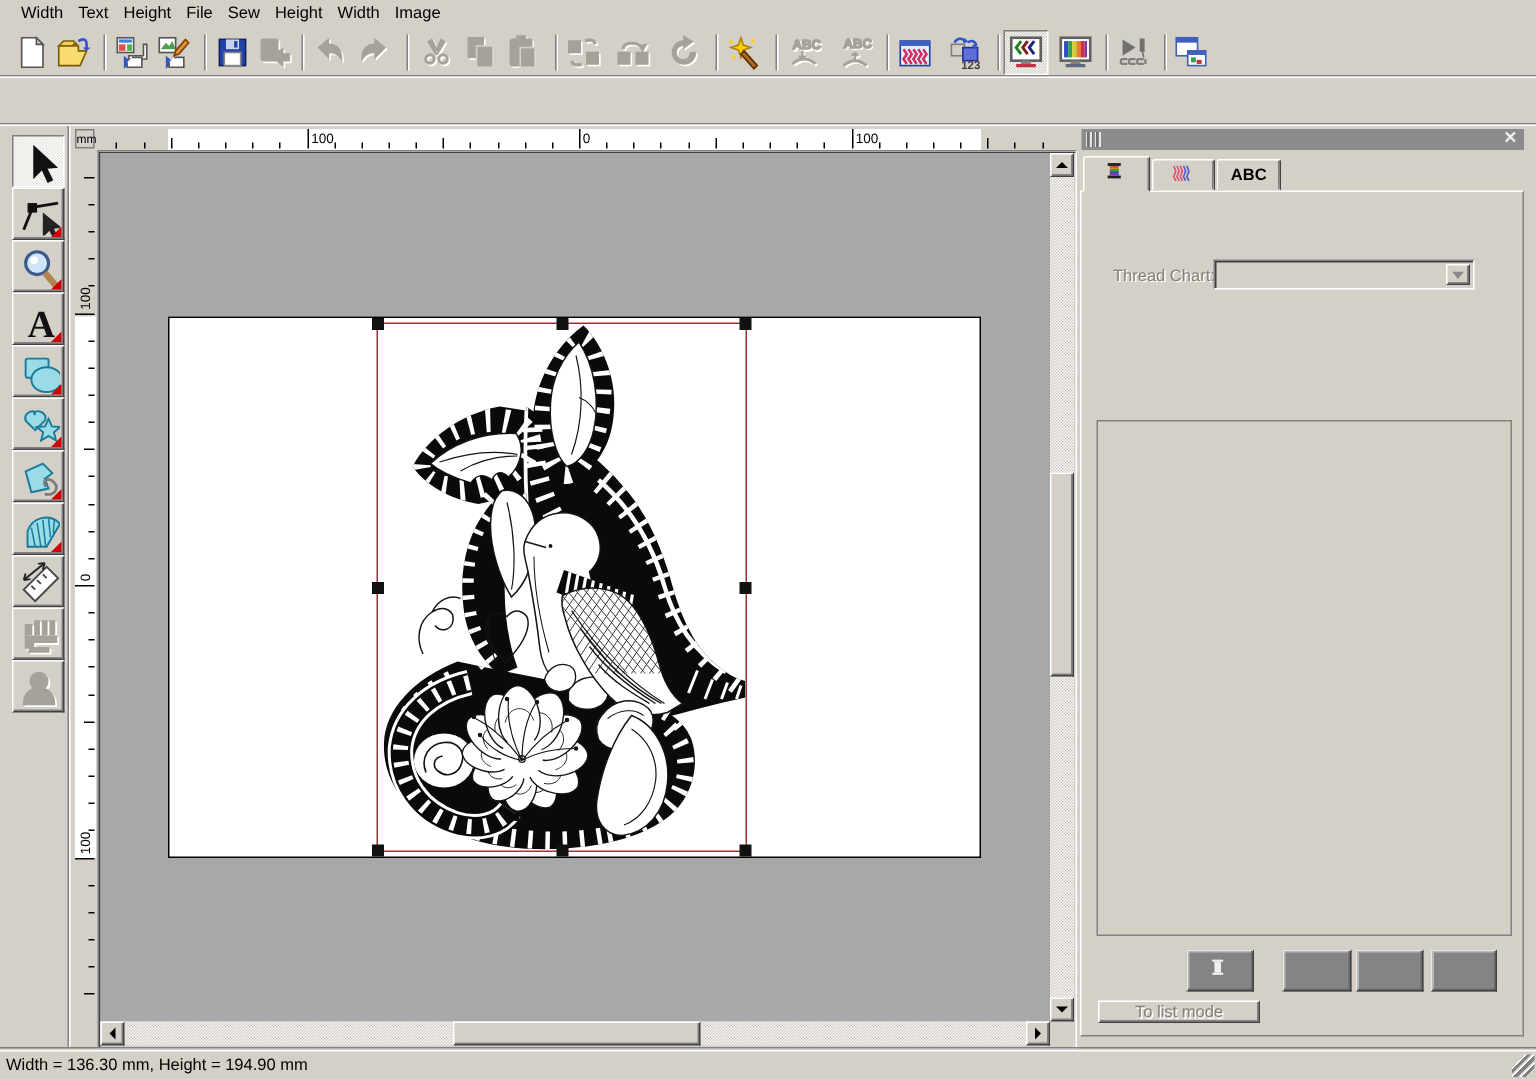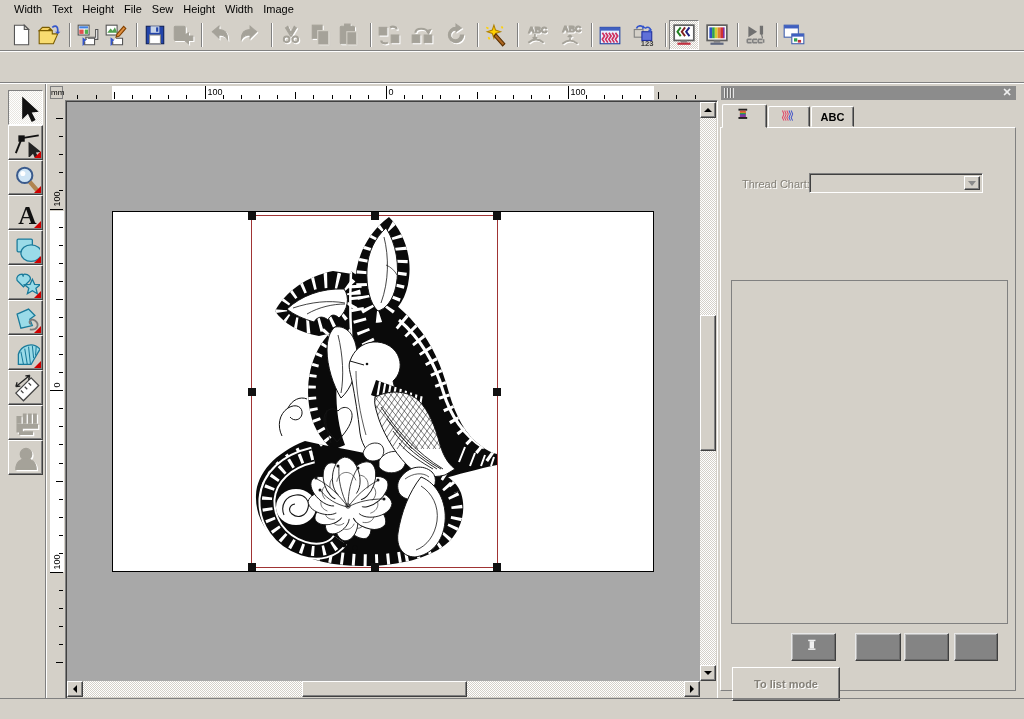--- a/index.html
+++ b/index.html
@@ -72,21 +72,21 @@
   #panel-grip { position:absolute; left:3px; top:2px; width:10px; height:10px;
      background:repeating-linear-gradient(90deg,#e6e6e6 0 1px,#6f6f6f 1px 2px,transparent 2px 3px); }
   #panel-close { position:absolute; right:3px; top:0px; width:12px; height:13px; color:#efefef; font-size:11px; font-weight:bold; text-align:center; line-height:13px; }
   .tab { position:absolute; background:#d4d0c8; border:1px solid; border-color:#fff #404040 #d4d0c8 #fff; border-radius:2px 2px 0 0; box-shadow:inset -1px 0 0 #808080; display:flex; align-items:center; justify-content:center; font-size:11px; font-weight:bold; }
   #tabpage { position:absolute; left:1px; top:43px; width:296px; height:564px; border:1px solid; border-color:#fff #808080 #808080 #fff; }
   #thread-label { position:absolute; left:21px; top:50px; font-size:11px; color:#848078; text-shadow:1px 1px 0 #fff; }
   #combo { position:absolute; left:88px; top:45px; width:174px; height:20px; border:1px solid; border-color:#808080 #fff #fff #808080; box-shadow:inset 1px 1px 0 #404040, inset -1px -1px 0 #d4d0c8; background:#d4d0c8; }
   #combo-btn { position:absolute; right:2px; top:2px; width:16px; height:14px; background:#d4d0c8; border:1px solid; border-color:#fff #404040 #404040 #fff; box-shadow:inset -1px -1px 0 #808080; display:flex; align-items:center; justify-content:center; }
   #listbox { position:absolute; left:10px; top:152px; width:277px; height:344px; border:1px solid #808080; background:#d4d0c8; }
   .gray-btn { position:absolute; top:505px; height:28px; background:#848484; border:1px solid; border-color:#e8e8e8 #404040 #404040 #e8e8e8; box-shadow:inset -1px -1px 0 #6a6a6a, inset 1px 1px 0 #b8b8b8; display:flex; align-items:center; justify-content:center; }
-  #to-list-btn { position:absolute; left:11px; top:539px; width:108px; height:34px; background:#d4d0c8; border:1px solid; border-color:#fff #404040 #404040 #fff; box-shadow:inset -1px -1px 0 #808080; font-size:11px; color:#848078; text-shadow:1px 1px 0 #fff; display:flex; align-items:center; justify-content:center;font-weight:bold; }
+  #to-list-btn { position:absolute; left:11px; top:539px; width:108px; height:15px; background:#d4d0c8; border:1px solid; border-color:#fff #404040 #404040 #fff; box-shadow:inset -1px -1px 0 #808080; font-size:11px; color:#848078; text-shadow:1px 1px 0 #fff; display:flex; align-items:center; justify-content:center; }
 
   
   #statusbar { position:absolute; left:0; top:700px; width:1024px; height:19px; border-top:1px solid #fff; font-size:11px; color:#000; }
   #statusbar-line { position:absolute; left:0; top:698px; width:100%; height:1px; background:#808080; }
   #status-text { position:absolute; left:4px; top:3px; }
   #size-grip { position:absolute; right:1px; bottom:1px; width:15px; height:15px;
     background:linear-gradient(135deg, transparent 0 6px, #fff 6px 7px, #808080 7px 9px, transparent 9px 10px, #fff 10px 11px, #808080 11px 13px, transparent 13px 14px, #fff 14px 15px, #808080 15px 17px, transparent 17px);
   }
 </style>
 </head>
@@ -913,14 +913,18 @@
               <path d="M2 2 l2 5 -2 5 2 4 M5 2 l2 5 -2 5 2 4 M8 2 l2 5 -2 5 2 4" stroke="#e04868"></path>
               <path d="M11 2 l2 5 -2 5 2 4 M14 2 l2 5 -2 5 2 4" stroke="#4858c8"></path>
             </g>
           </svg>
         </span>
       </div>
       <div class="tab" style="left: 92px; top: 22px; width: 43px; height: 21px;">ABC</div>
     </div>
 
   <div id="statusbar-line"></div>
+  <div id="statusbar">
+    <span id="status-text">Width  = 136.30 mm, Height = 194.90 mm</span>
+    <div id="size-grip"></div>
+  </div>
 
 </div>
 
 </body></html>

